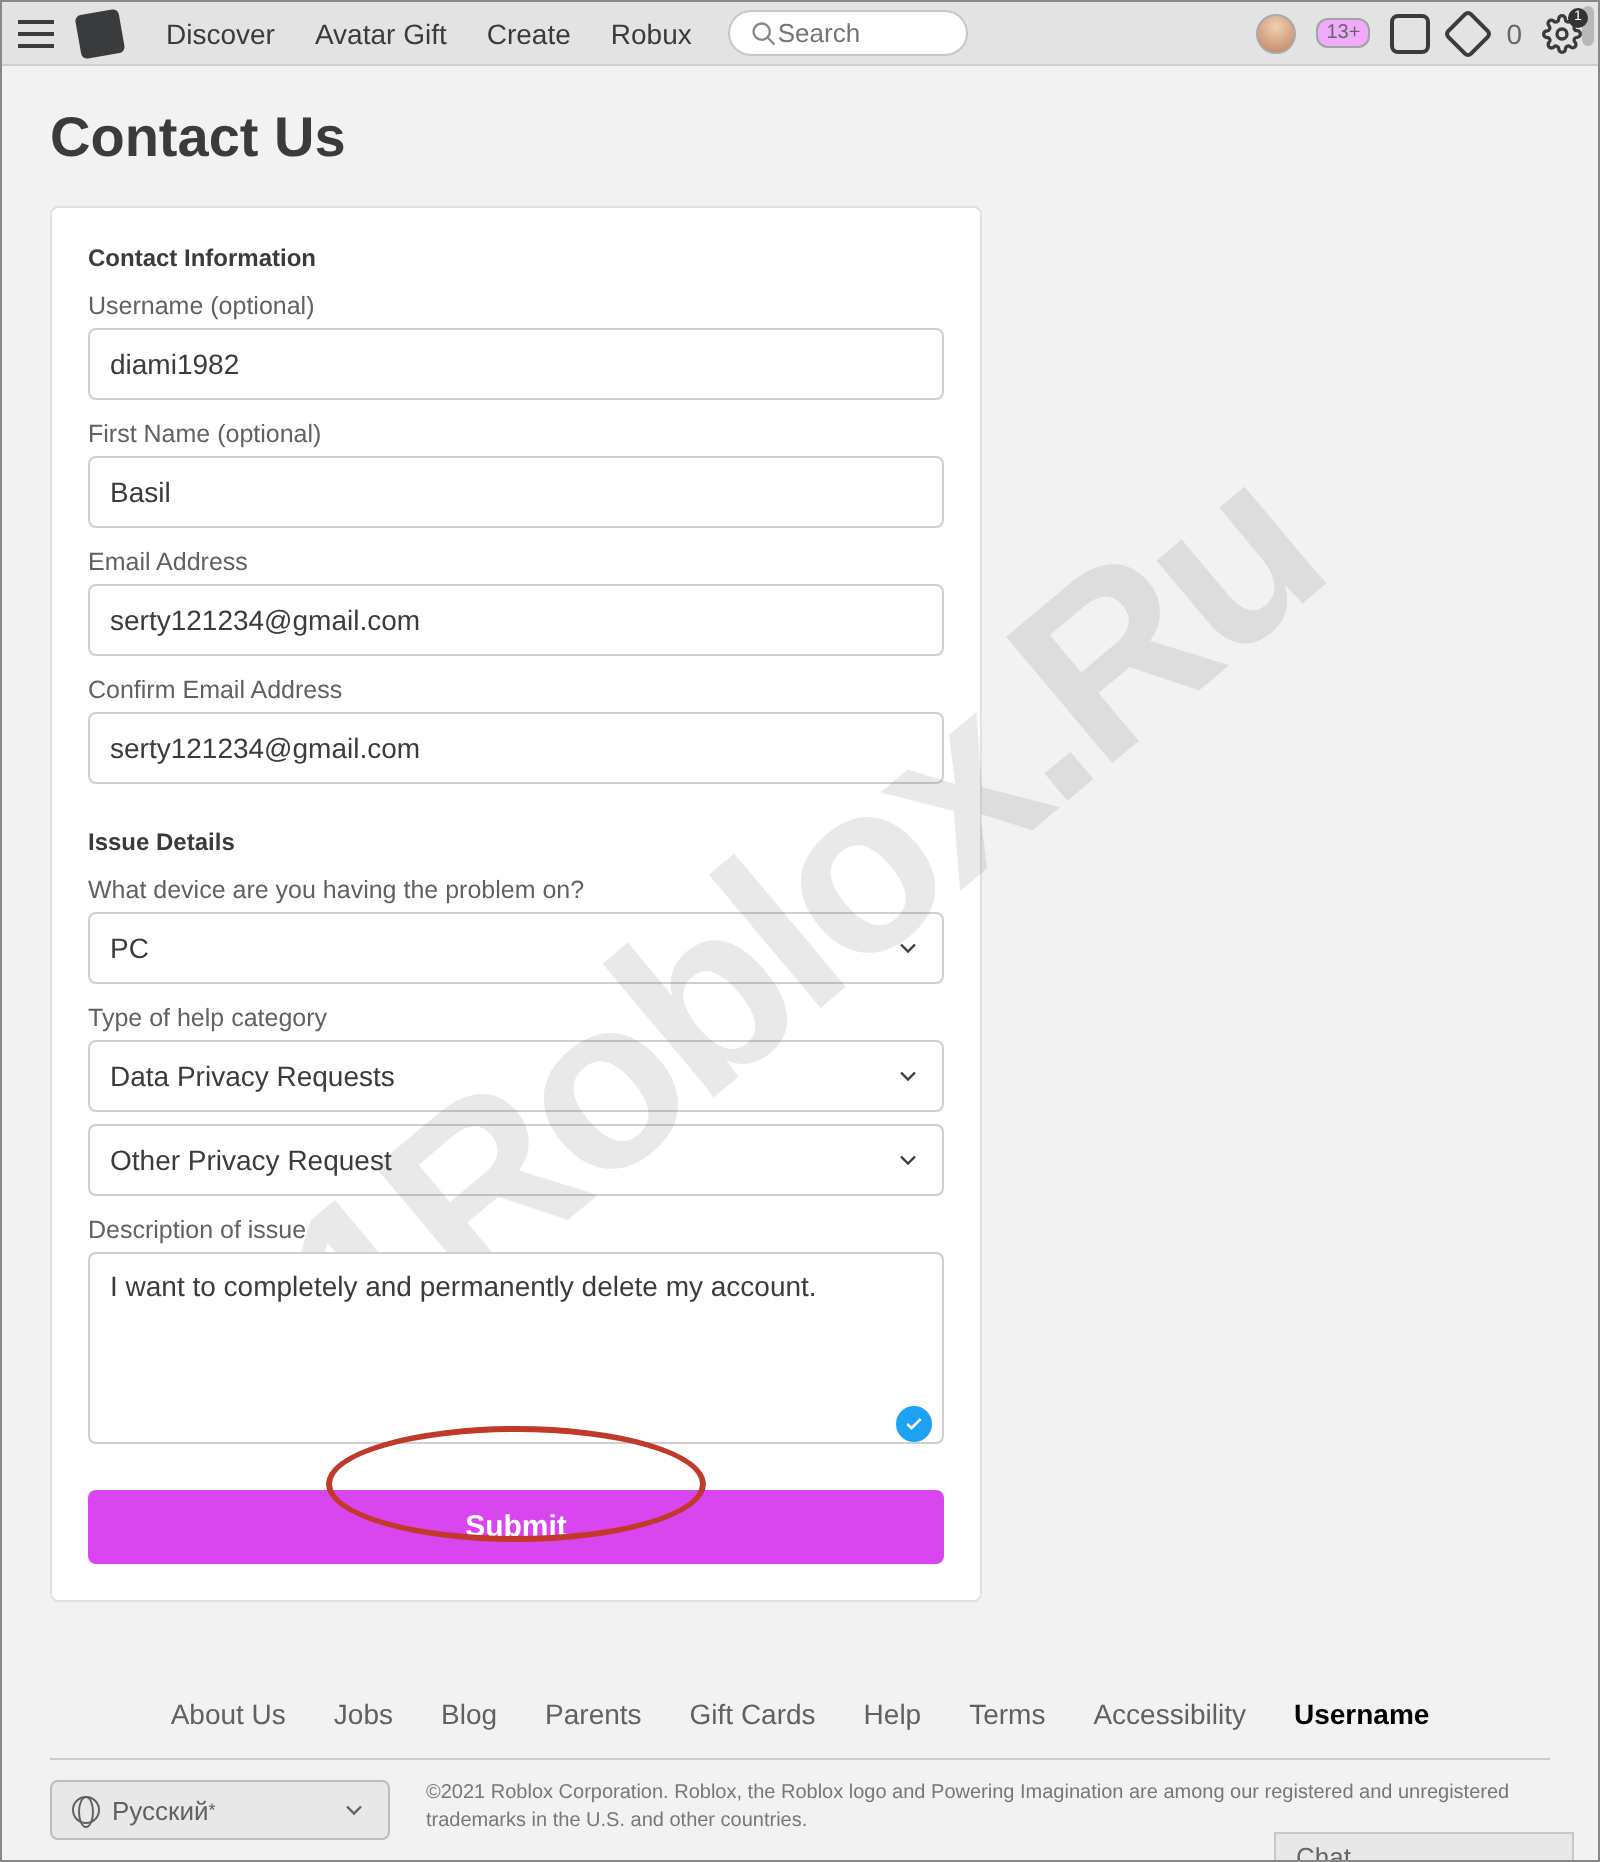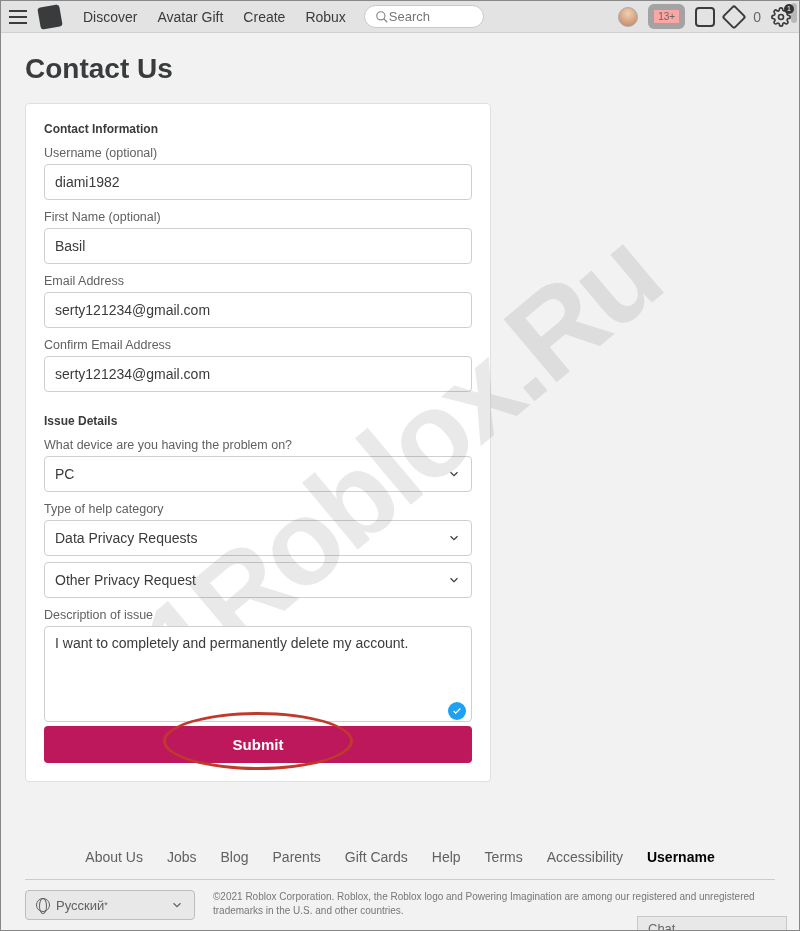--- a/index.html
+++ b/index.html
@@ -36,21 +36,21 @@
   .search-wrap {
     display: flex; align-items: center;
     background: #fff; border-radius: 14px;
     padding: 3px 10px; margin-left: 10px;
     border: 1px solid #c8c8c8;
     width: 120px;
   }
   .search-wrap input { border: none; outline: none; font-size: 13px; width: 80px; }
   .topnav-right { margin-left: auto; display: flex; align-items: center; gap: 10px; }
   .avatar { width: 20px; height: 20px; border-radius: 50%; background: radial-gradient(circle at 50% 30%, #f0d0b0, #c08060); border: 1px solid #aaa; }
-  .age-badge { font-size: 10px; background: #fca5a5; border: 6px solid #a3a3a3; border-radius: 6px; padding: 1px 4px; color: #666; }
+  .age-badge { font-size: 10px; background: #f0abfc; border: 1px solid #a3a3a3; border-radius: 6px; padding: 1px 4px; color: #666; }
   .icon-sq { width: 20px; height: 20px; border: 2px solid #393b3d; border-radius: 4px; }
   .icon-hex { width: 18px; height: 18px; border: 2px solid #393b3d; border-radius: 3px; transform: rotate(45deg); }
   .gear { width: 20px; height: 20px; position: relative; }
   .gear svg { width: 20px; height: 20px; }
   .gear-badge { position: absolute; top: -3px; right: -3px; width: 10px; height: 10px; background: #333; border-radius: 50%; color: #fff; font-size: 7px; text-align: center; line-height: 10px; }
   .robux-count { font-size: 14px; color: #666; }
 
   .page {
     padding: 20px 24px;
   }
@@ -91,27 +91,28 @@
     position: absolute;
     right: 6px; bottom: 6px;
     width: 18px; height: 18px;
     background: #1da1f2;
     border-radius: 50%;
     display: flex; align-items: center; justify-content: center;
   }
   .check-badge svg { width: 10px; height: 10px; }
   .submit-btn {
     width: 100%;
-    background: #be185d;
+    background: #d946ef;
     color: #fff;
     border: none;
     border-radius: 4px;
     padding: 10px;
     font-size: 15px;
     font-weight: 600;
+    margin-top: 18px;
     cursor: pointer;
     position: relative;
   }
   .circle-annot {
     position: absolute;
     top: -14px;
     left: 50%;
     transform: translateX(-50%);
     width: 190px;
     height: 58px;

